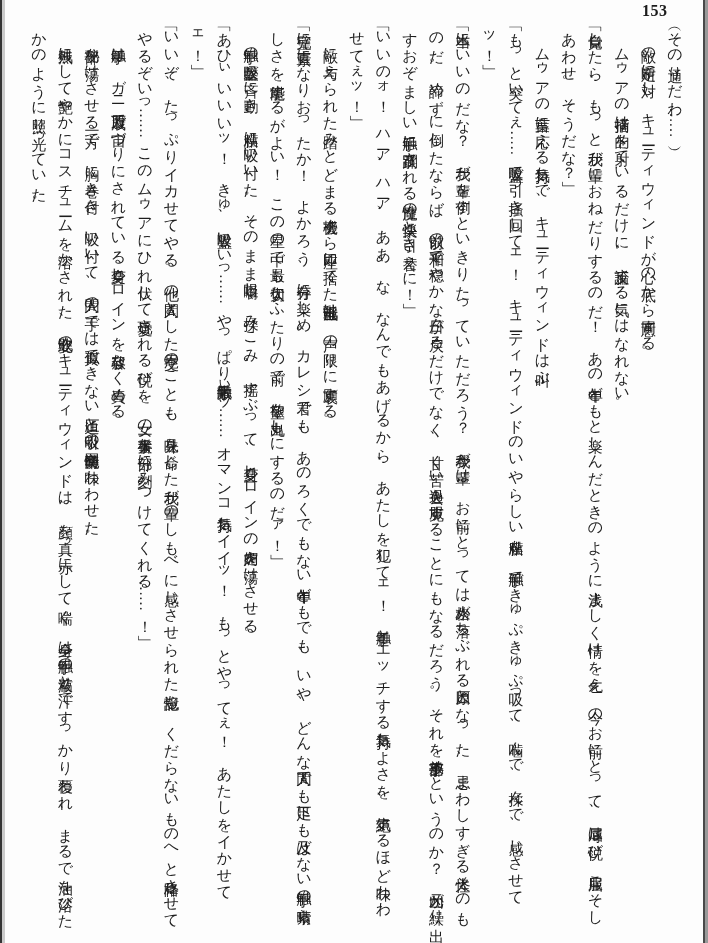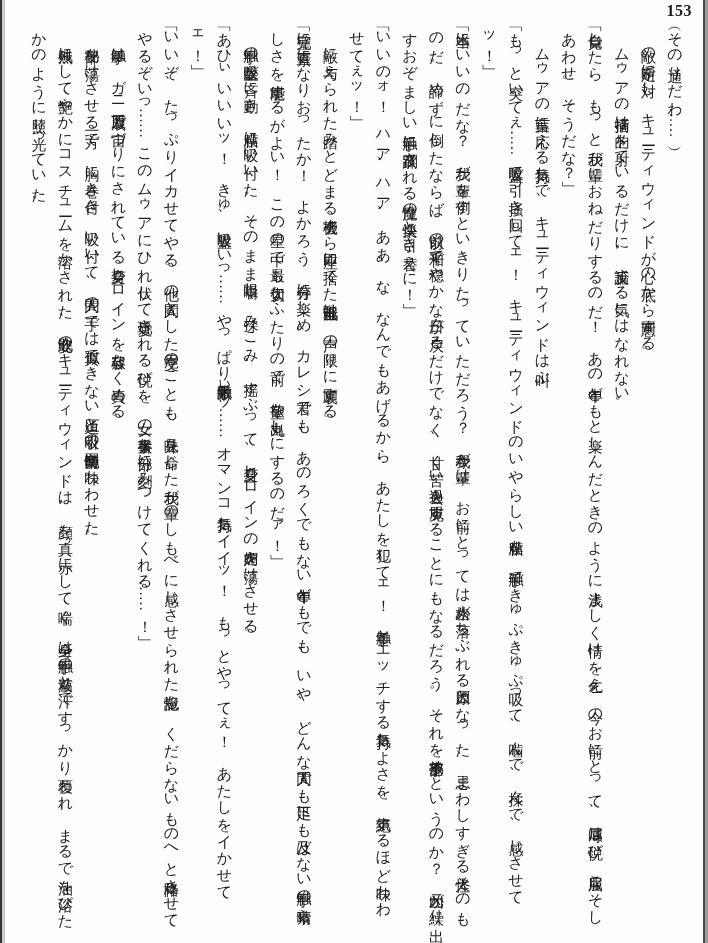--- a/index.html
+++ b/index.html
@@ -28,21 +28,21 @@
     right: 0; top: 0;
     width: 3px; height: 100%;
     background: #9a9a9a;
     border-left: 2px solid #4a4a4a;
   }
   .page-number {
     position: absolute;
     top: 2px;
     left: 642px;
     width: 50px;
-    text-align: right;
+    text-align: left;
     font-size: 16px;
     font-weight: bold;
     color: #1c1c1c;
     letter-spacing: 0.5px;
   }
   .text-area {
     position: absolute;
     top: 22px;
     right: 20px;
     width: 670px;

